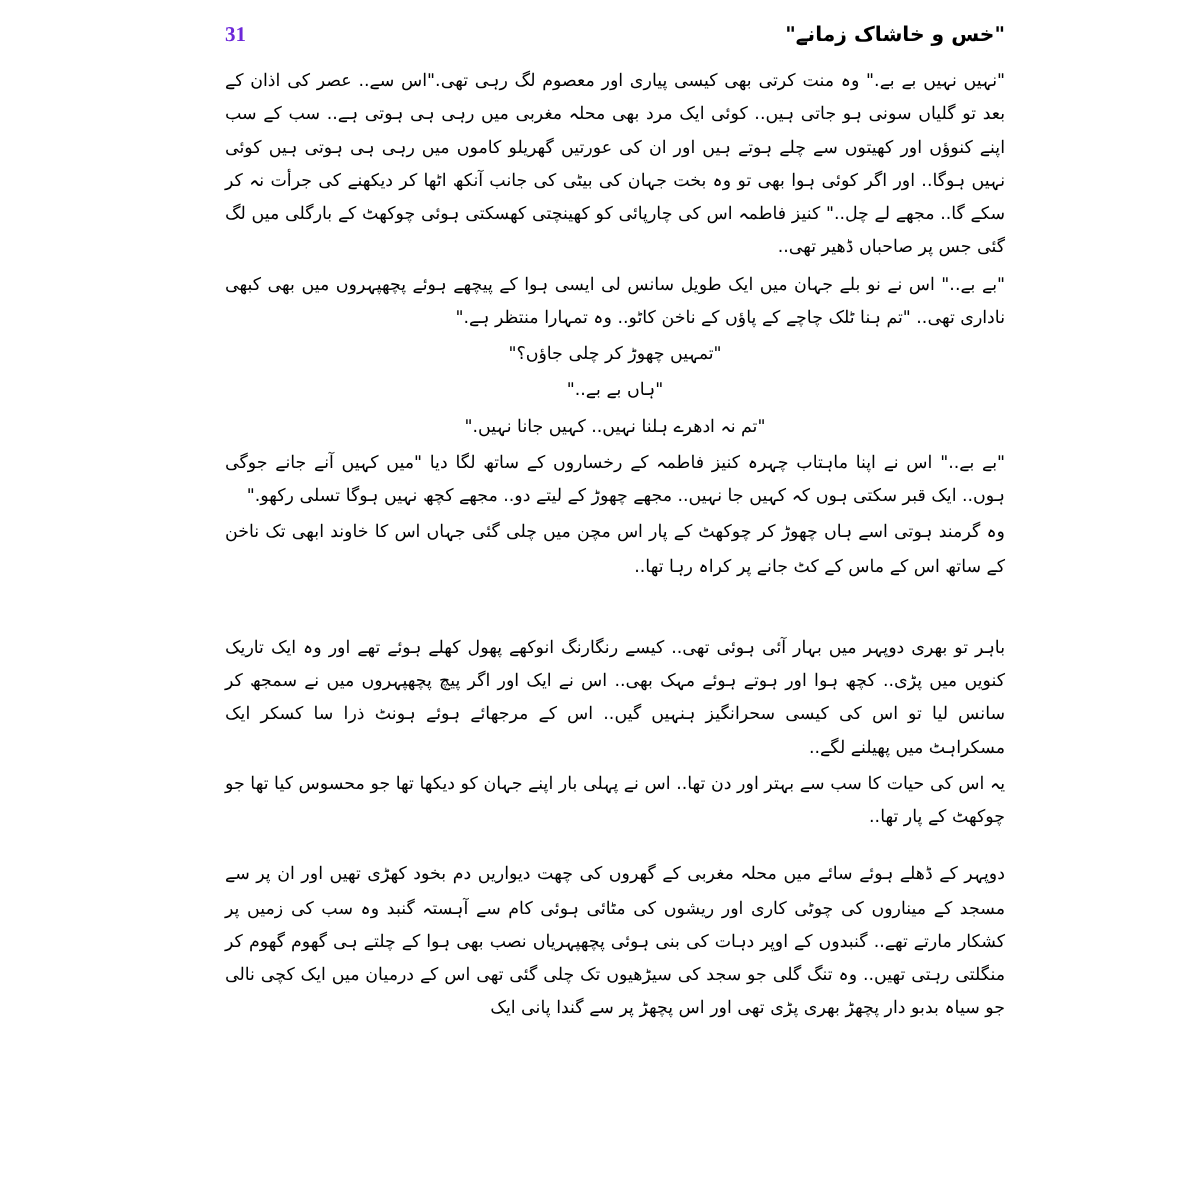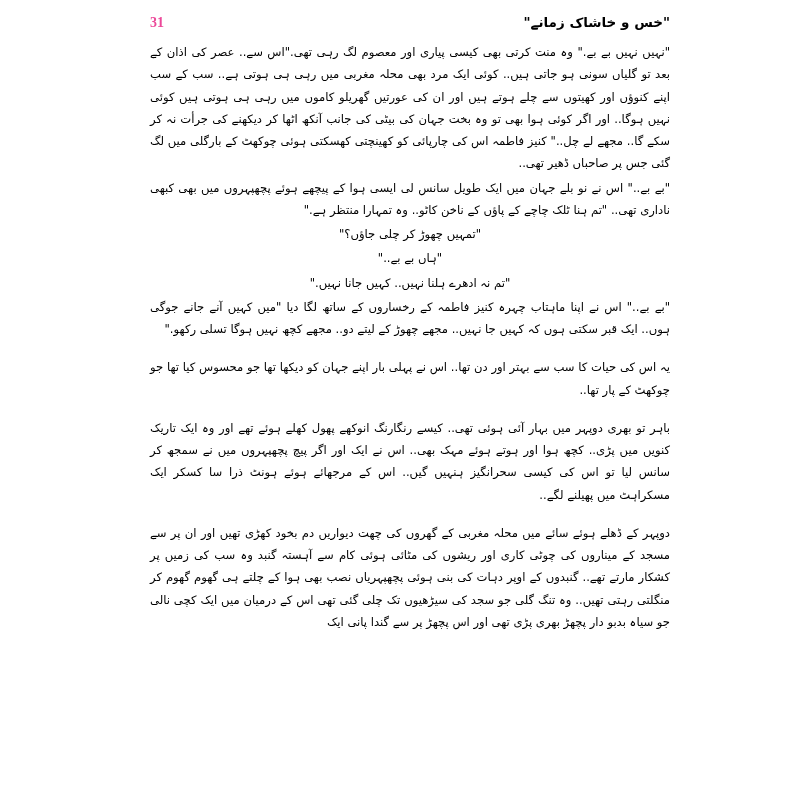--- a/index.html
+++ b/index.html
@@ -41,21 +41,21 @@
     font-weight: bold;
     color: #000;
     direction: rtl;
     unicode-bidi: bidi-override;
     letter-spacing: 0.3px;
   }
   .page-number {
     font-family: "Liberation Serif", serif;
     font-size: 14px;
     font-weight: bold;
-    color: #ec4899;
+    color: #6d28d9;
   }
   .body-text {
     direction: rtl;
     text-align: justify;
     font-family: "DejaVu Sans", sans-serif;
     font-size: 11.6px;
     line-height: 1.92;
     color: #000;
   }
   .para {
@@ -86,20 +86,21 @@
       <div class="page-number">31</div>
     </div>
 
     <div class="body-text">
       <p class="para">"نہیں نہیں بے بے." وہ منت کرتی بھی کیسی پیاری اور معصوم لگ رہی تھی."اس سے.. عصر کی اذان کے بعد تو گلیاں سونی ہو جاتی ہیں.. کوئی ایک مرد بھی محلہ مغربی میں رہی ہی ہوتی ہے.. سب کے سب اپنے کنوؤں اور کھیتوں سے چلے ہوتے ہیں اور ان کی عورتیں گھریلو کاموں میں رہی ہی ہوتی ہیں کوئی نہیں ہوگا.. اور اگر کوئی ہوا بھی تو وہ بخت جہان کی بیٹی کی جانب آنکھ اٹھا کر دیکھنے کی جرأت نہ کر سکے گا.. مجھے لے چل.." کنیز فاطمہ اس کی چارپائی کو کھینچتی کھسکتی ہوئی چوکھٹ کے بارگلی میں لگ گئی جس پر صاحباں ڈھیر تھی..</p>
       <p class="para">"بے بے.." اس نے نو بلے جہان میں ایک طویل سانس لی ایسی ہوا کے پیچھے ہوئے پچھپہروں میں بھی کبھی ناداری تھی.. "تم ہنا ٹلک چاچے کے پاؤں کے ناخن کاٹو.. وہ تمہارا منتظر ہے."</p>
       <p class="para center">"تمہیں چھوڑ کر چلی جاؤں؟"</p>
       <p class="para center">"ہاں بے بے.."</p>
       <p class="para center">"تم نہ ادھرے ہلنا نہیں.. کہیں جانا نہیں."</p>
       <p class="para">"بے بے.." اس نے اپنا ماہتاب چہرہ کنیز فاطمہ کے رخساروں کے ساتھ لگا دیا "میں کہیں آنے جانے جوگی ہوں.. ایک قبر سکتی ہوں کہ کہیں جا نہیں.. مجھے چھوڑ کے لیتے دو.. مجھے کچھ نہیں ہوگا تسلی رکھو."</p>
+      <p class="para">وہ گرمند ہوتی اسے ہاں چھوڑ کر چوکھٹ کے پار اس مچن میں چلی گئی جہاں اس کا خاوند ابھی تک ناخن کے ساتھ اس کے ماس کے کٹ جانے پر کراہ رہا تھا..</p>
       <div class="gap"></div>
+      <p class="para spaced-before">باہر تو بھری دوپہر میں بہار آئی ہوئی تھی.. کیسے رنگارنگ انوکھے پھول کھلے ہوئے تھے اور وہ ایک تاریک کنویں میں پڑی.. کچھ ہوا اور ہوتے ہوئے مہک بھی.. اس نے ایک اور اگر پیچ پچھپہروں میں نے سمجھ کر سانس لیا تو اس کی کیسی سحرانگیز ہنہیں گیں.. اس کے مرجھائے ہوئے ہونٹ ذرا سا کسکر ایک مسکراہٹ میں پھیلنے لگے..</p>
       <p class="para">یہ اس کی حیات کا سب سے بہتر اور دن تھا.. اس نے پہلی بار اپنے جہان کو دیکھا تھا جو محسوس کیا تھا جو چوکھٹ کے پار تھا..</p>
-      <p class="para spaced-before">باہر تو بھری دوپہر میں بہار آئی ہوئی تھی.. کیسے رنگارنگ انوکھے پھول کھلے ہوئے تھے اور وہ ایک تاریک کنویں میں پڑی.. کچھ ہوا اور ہوتے ہوئے مہک بھی.. اس نے ایک اور اگر پیچ پچھپہروں میں نے سمجھ کر سانس لیا تو اس کی کیسی سحرانگیز ہنہیں گیں.. اس کے مرجھائے ہوئے ہونٹ ذرا سا کسکر ایک مسکراہٹ میں پھیلنے لگے..</p>
       <p class="para spaced-before">دوپہر کے ڈھلے ہوئے سائے میں محلہ مغربی کے گھروں کی چھت دیواریں دم بخود کھڑی تھیں اور ان پر سے مسجد کے میناروں کی چوٹی کاری اور ریشوں کی مٹائی ہوئی کام سے آہستہ گنبد وہ سب کی زمیں پر کشکار مارتے تھے.. گنبدوں کے اوپر دہات کی بنی ہوئی پچھپہریاں نصب بھی ہوا کے چلتے ہی گھوم گھوم کر منگلتی رہتی تھیں.. وہ تنگ گلی جو سجد کی سیڑھیوں تک چلی گئی تھی اس کے درمیان میں ایک کچی نالی جو سیاہ بدبو دار پچھڑ بھری پڑی تھی اور اس پچھڑ پر سے گندا پانی ایک</p>
     </div>
 
   </div>
 </div>
 
 </body></html>

